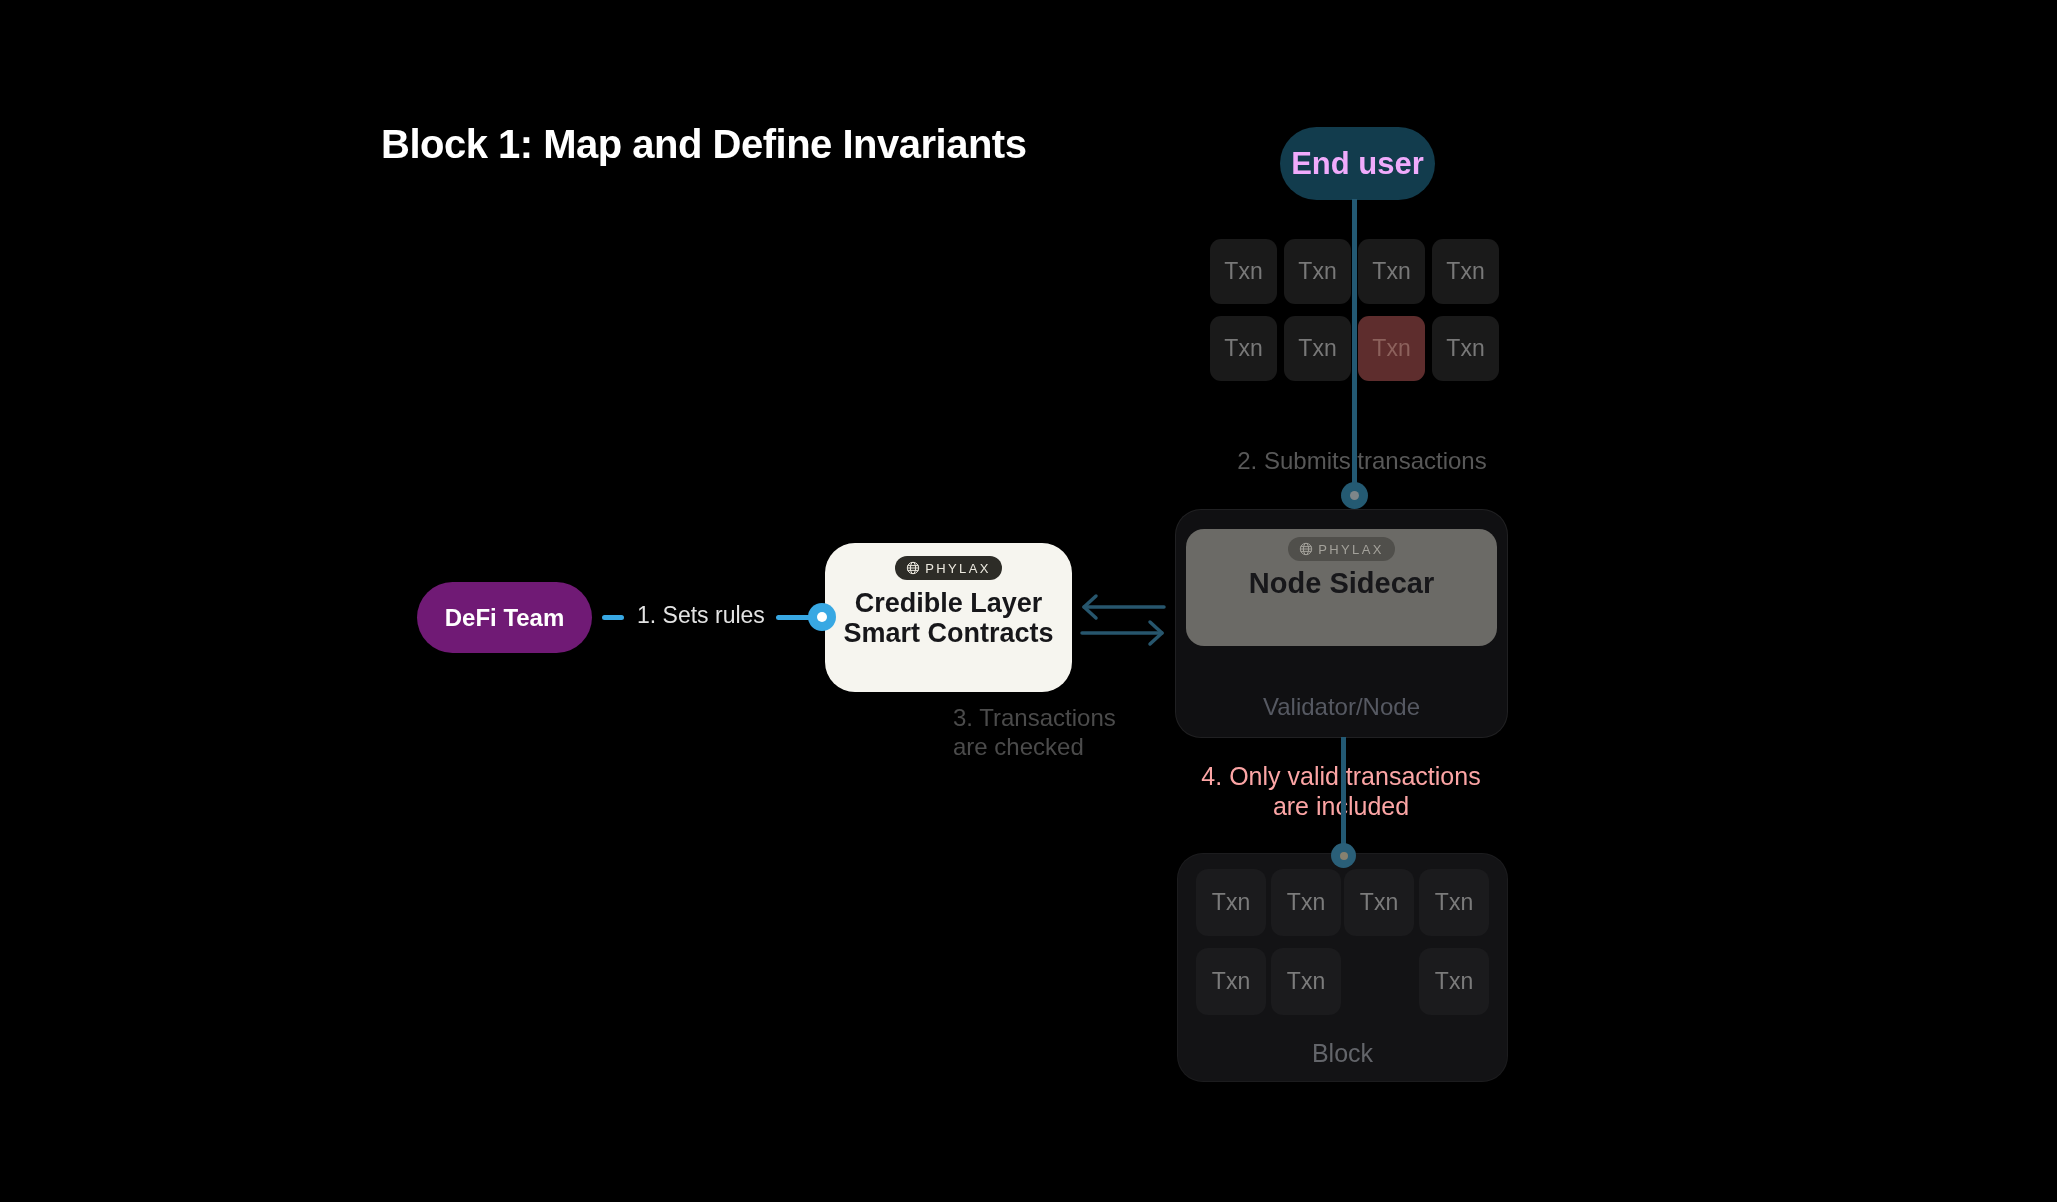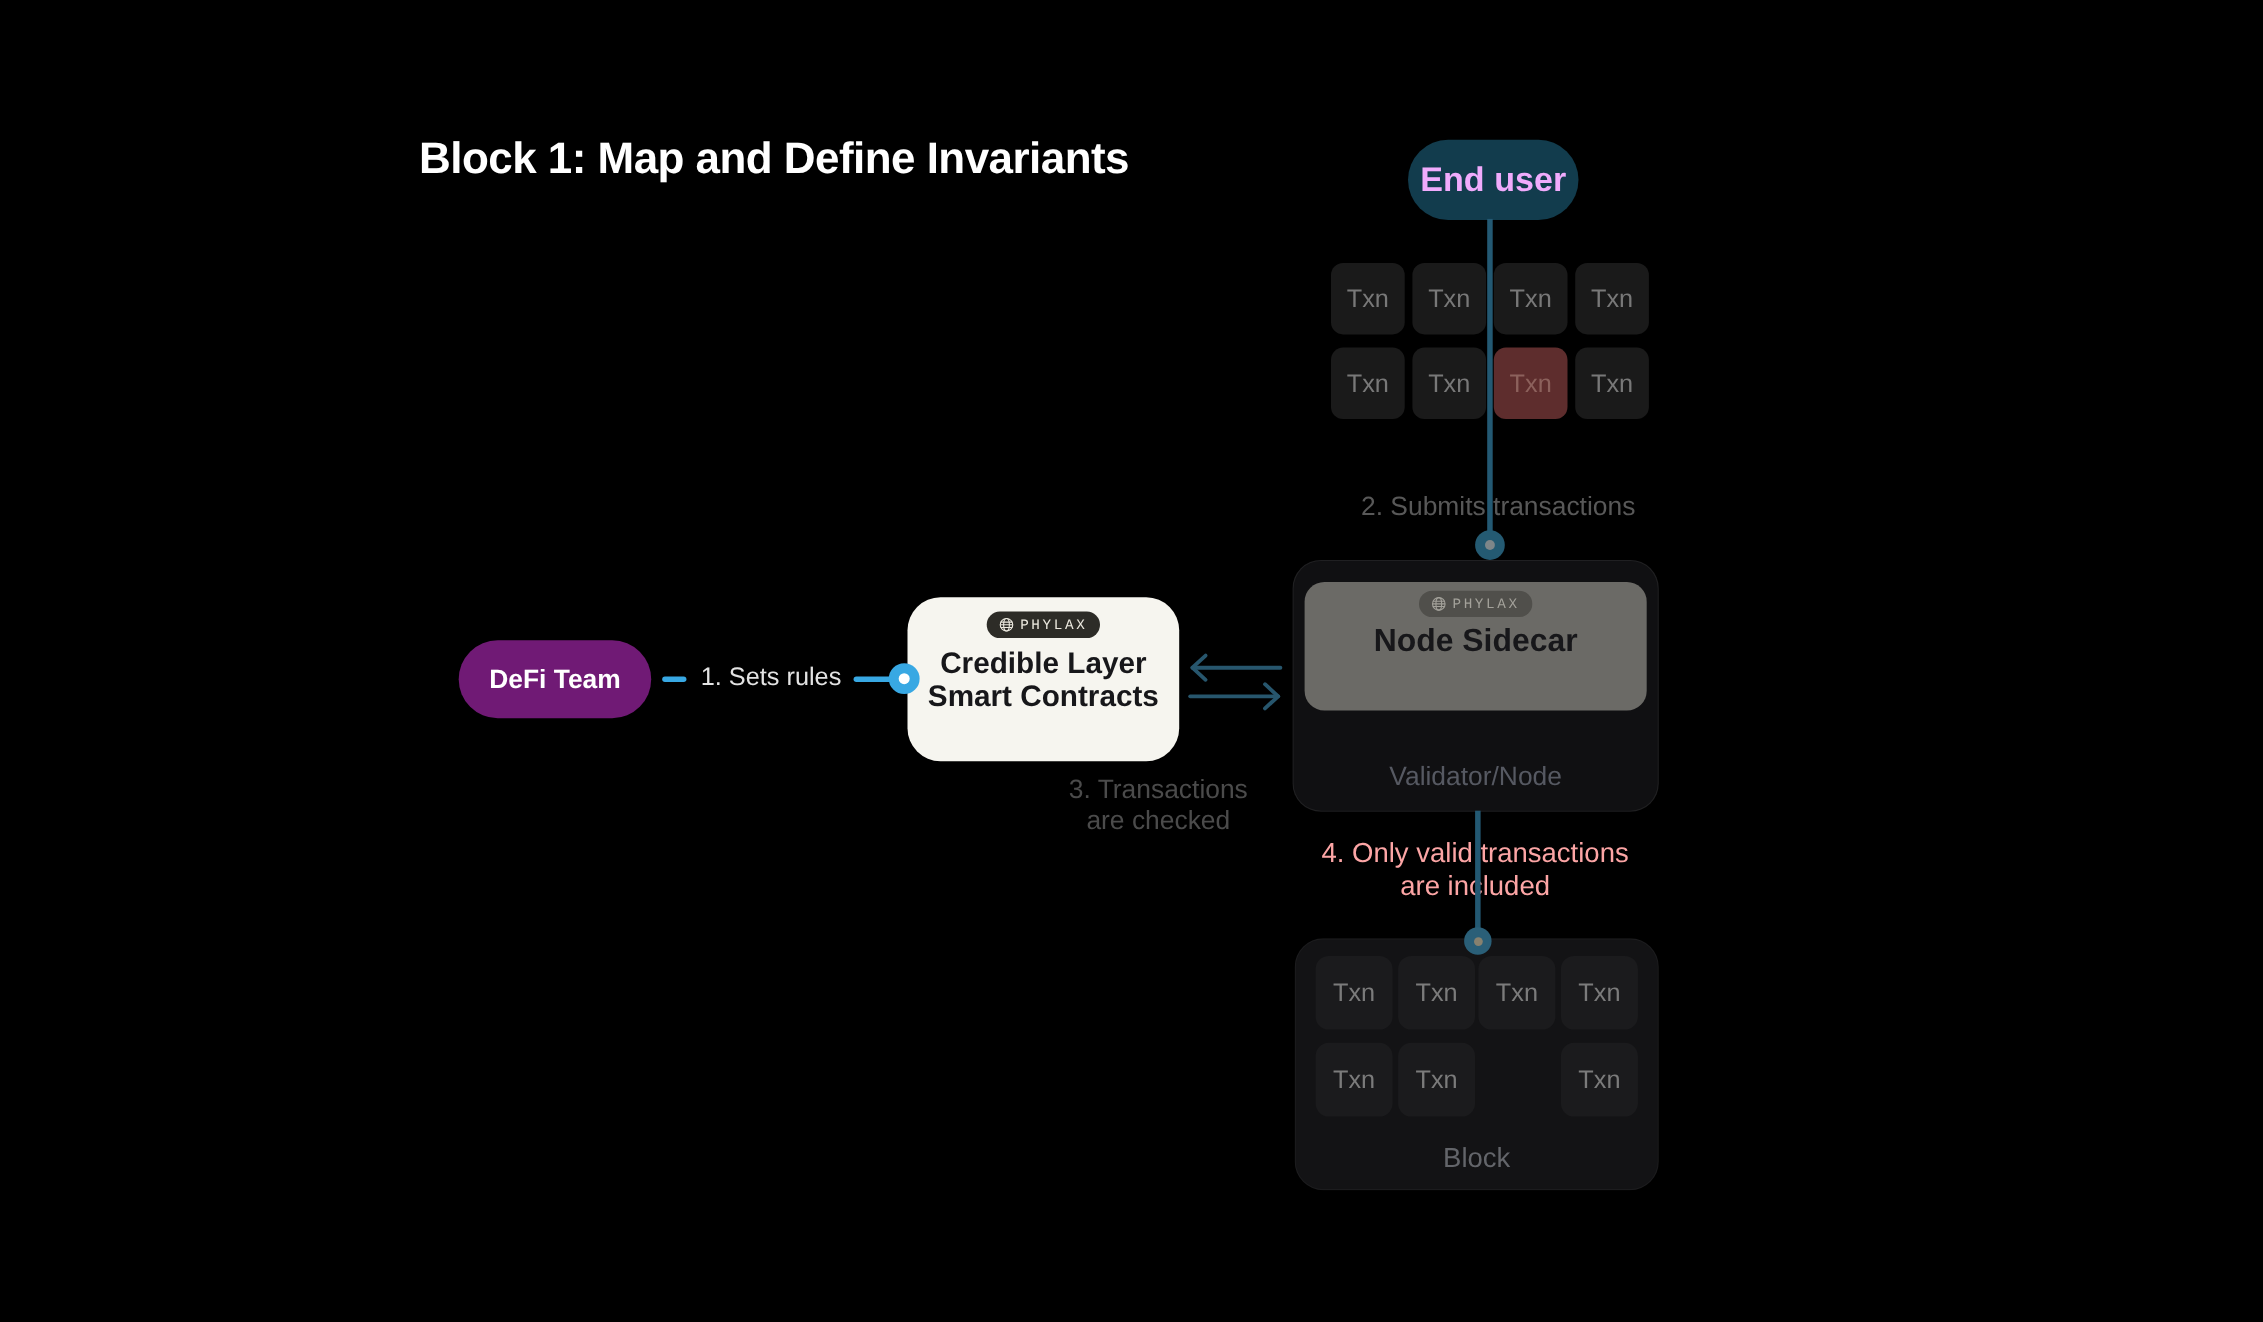--- a/index.html
+++ b/index.html
@@ -79,41 +79,41 @@
     font-weight: 500;
     display: flex; align-items: center; justify-content: center;
     z-index: 4;
   }
   .txn.invalid { background: #5e2d2d; color: #8c615c; }
 
   
   .label { position: absolute; z-index: 2; line-height: 1.2; }
   .step1 { left: 637px; top: 602px; font-size: 23px; color: #e3e3e3; }
   .step2 { left: 1212px; top: 419px; width: 300px; text-align: center; font-size: 24px; color: #585858; margin-top: 28px; }
-  .step3 { left: 953px; top: 704px; width: 200px; text-align: center; font-size: 24px; color: #4b4b4b; }
+  .step3 { left: 953px; top: 704px; width: 200px; text-align: left; font-size: 24px; color: #4b4b4b; }
   .step4 { left: 1191px; top: 761px; width: 300px; text-align: center; font-size: 25px; color: #fca5a5; }
 
   
   .card {
     position: absolute;
     left: 825px; top: 543px;
     width: 247px; height: 149px;
     border-radius: 30px;
     background: #f6f5ef;
     display: flex; flex-direction: column; align-items: center;
     z-index: 4;
   }
   .badge {
     display: inline-flex;
     align-items: center;
     gap: 5px;
     height: 24px;
     padding: 0 11px;
     border-radius: 13px;
-    font-family: Liberation Mono, monospace;
+    font-family: Liberation Sans, sans-serif;
     font-size: 13px;
     letter-spacing: 2.4px;
   }
   .badge.dark { margin-top: 13px; background: #2d2c27; color: #ece9df; }
   .badge.gray { margin-top: 8px; background: #504f4b; color: #a3a19a; }
   .badge svg { flex: 0 0 auto; }
   .card-title {
     margin-top: 8px;
     font-size: 27px;
     font-weight: 700;

